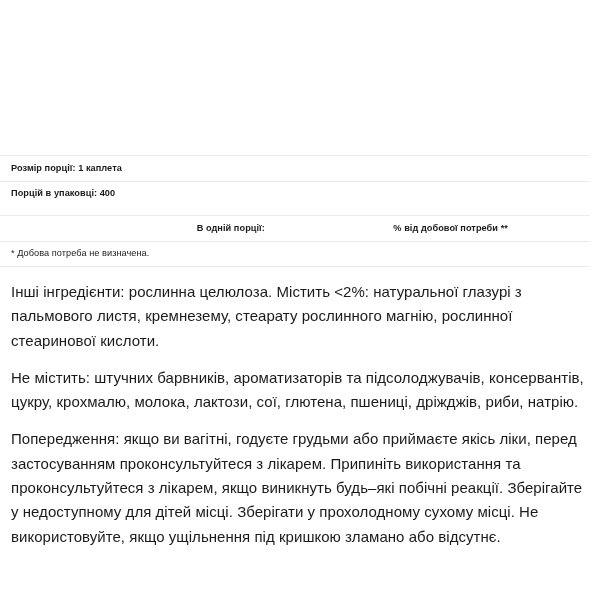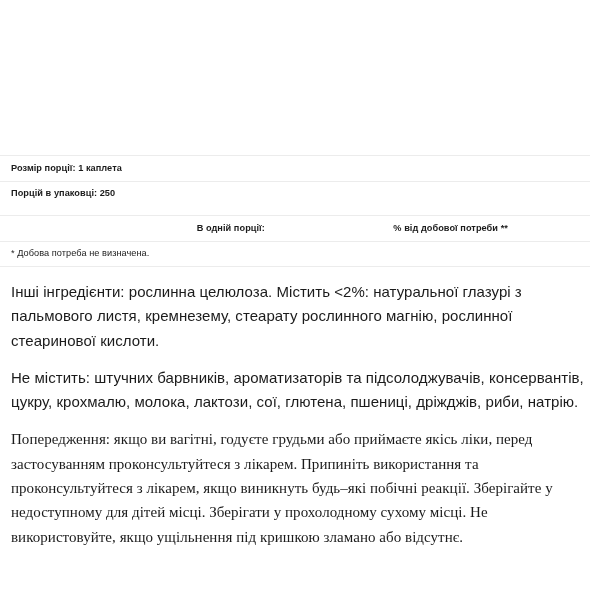--- a/index.html
+++ b/index.html
@@ -83,36 +83,35 @@
     font-size: 15px;
     line-height: 1.62;
     color: #1b1b1b;
     font-weight: normal;
     letter-spacing: 0.04px;
     margin: 0 0 13px 0;
     max-width: 578px;
   }
   .para:last-child {
     margin-bottom: 0;
-    font-family: Liberation Serif, serif;
   }
 </style>
 </head>
 <body>
 
 <div class="page">
   <div class="content">
 
     <table class="facts">
       <tbody>
         <tr>
           <td class="c-name" colspan="3">Розмір порції: 1 каплета</td>
         </tr>
         <tr>
-          <td class="c-name" colspan="3">Порцій в упаковці: 250</td>
+          <td class="c-name" colspan="3">Порцій в упаковці: 400</td>
         </tr>
 
         <tr class="spacer no-rule">
           <td colspan="3"></td>
         </tr>
 
         <tr>
           <td class="c-name"></td>
           <td class="c-amount">В одній порції:</td>
           <td class="c-daily">% від добової потреби **</td>

